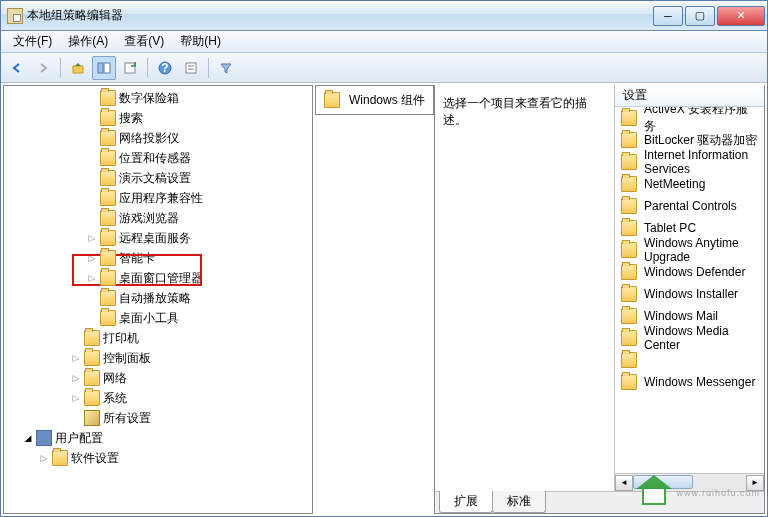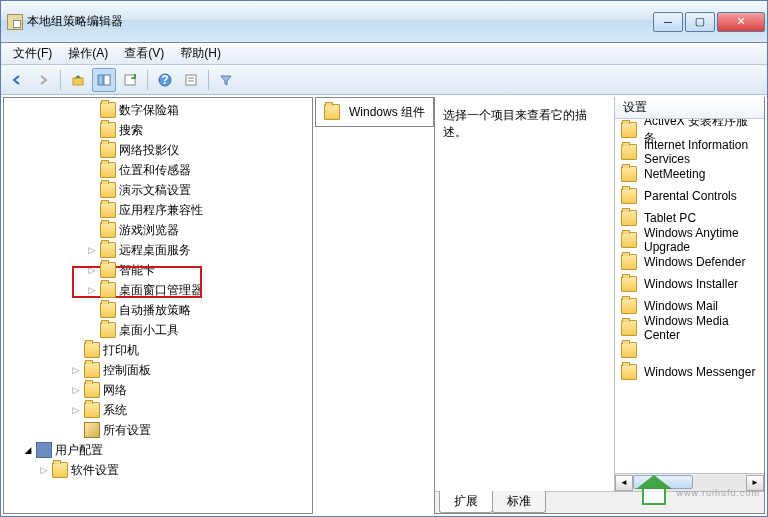--- a/index.html
+++ b/index.html
@@ -1,20 +1,20 @@
 <!DOCTYPE html>
 <html><head>
   <meta charset="utf-8">
   <style>
     * { margin: 0; padding: 0; box-sizing: border-box; font-family: "Microsoft YaHei", "SimSun", Tahoma, sans-serif; font-size: 12px; }
     body { background: #fff; width: 768px; height: 517px; overflow: hidden; position: relative; }
     
     .window { width: 768px; height: 517px; border: 1px solid #5a7ca8; background: #f0f0f0; display: flex; flex-direction: column; }
     
-    .titlebar { height: 42px; background: linear-gradient(to bottom, #f7fbff 0%, #d7e7f5 45%, #c2dcf1 46%, #dae9f7 100%); display: flex; align-items: center; padding: 0 2px 0 6px; border-bottom: 1px solid #6f8ba9; }
+    .titlebar { height: 30px; background: linear-gradient(to bottom, #f7fbff 0%, #d7e7f5 45%, #c2dcf1 46%, #dae9f7 100%); display: flex; align-items: center; padding: 0 2px 0 6px; border-bottom: 1px solid #6f8ba9; }
     .titlebar-icon { width: 16px; height: 16px; margin-right: 4px; background: #e8d9a8; border: 1px solid #a89050; position: relative; }
     .titlebar-icon::after { content: ""; position: absolute; right: 1px; bottom: 1px; width: 6px; height: 6px; background: #fff; border: 1px solid #888; }
     .titlebar-title { flex: 1; color: #000; }
     .win-controls { display: flex; gap: 2px; }
     .win-btn { width: 30px; height: 20px; border: 1px solid #5a7ca8; border-radius: 2px; display: flex; align-items: center; justify-content: center; font-size: 11px; cursor: pointer; }
     .win-min, .win-max { background: linear-gradient(to bottom, #eaf4fc, #c2dcf1); }
     .win-close { width: 48px; background: linear-gradient(to bottom, #f5a0a0, #d94040); color: #fff; }
     
     .menubar { height: 22px; background: linear-gradient(to bottom, #fafcff, #e4ecf7); border-bottom: 1px solid #b8c8dd; display: flex; align-items: center; padding: 0 4px; }
     .menu-item { padding: 2px 8px; cursor: pointer; }
@@ -255,20 +255,24 @@
           <div class="detail-desc">选择一个项目来查看它的描述。</div>
           <div class="detail-list-wrap">
             <div class="list-header">设置</div>
             <div class="list-body" id="list-body">
                 <div class="list-row">
                   <span class="tree-icon folder-icon"></span>
                   <span>ActiveX 安装程序服务</span>
                 </div>
                 <div class="list-row">
                   <span class="tree-icon folder-icon"></span>
+                  <span>BitLocker 驱动器加密</span>
+                </div>
+                <div class="list-row">
+                  <span class="tree-icon folder-icon"></span>
                   <span>Internet Information Services</span>
                 </div>
                 <div class="list-row">
                   <span class="tree-icon folder-icon"></span>
                   <span>NetMeeting</span>
                 </div>
                 <div class="list-row">
                   <span class="tree-icon folder-icon"></span>
                   <span>Parental Controls</span>
                 </div>

